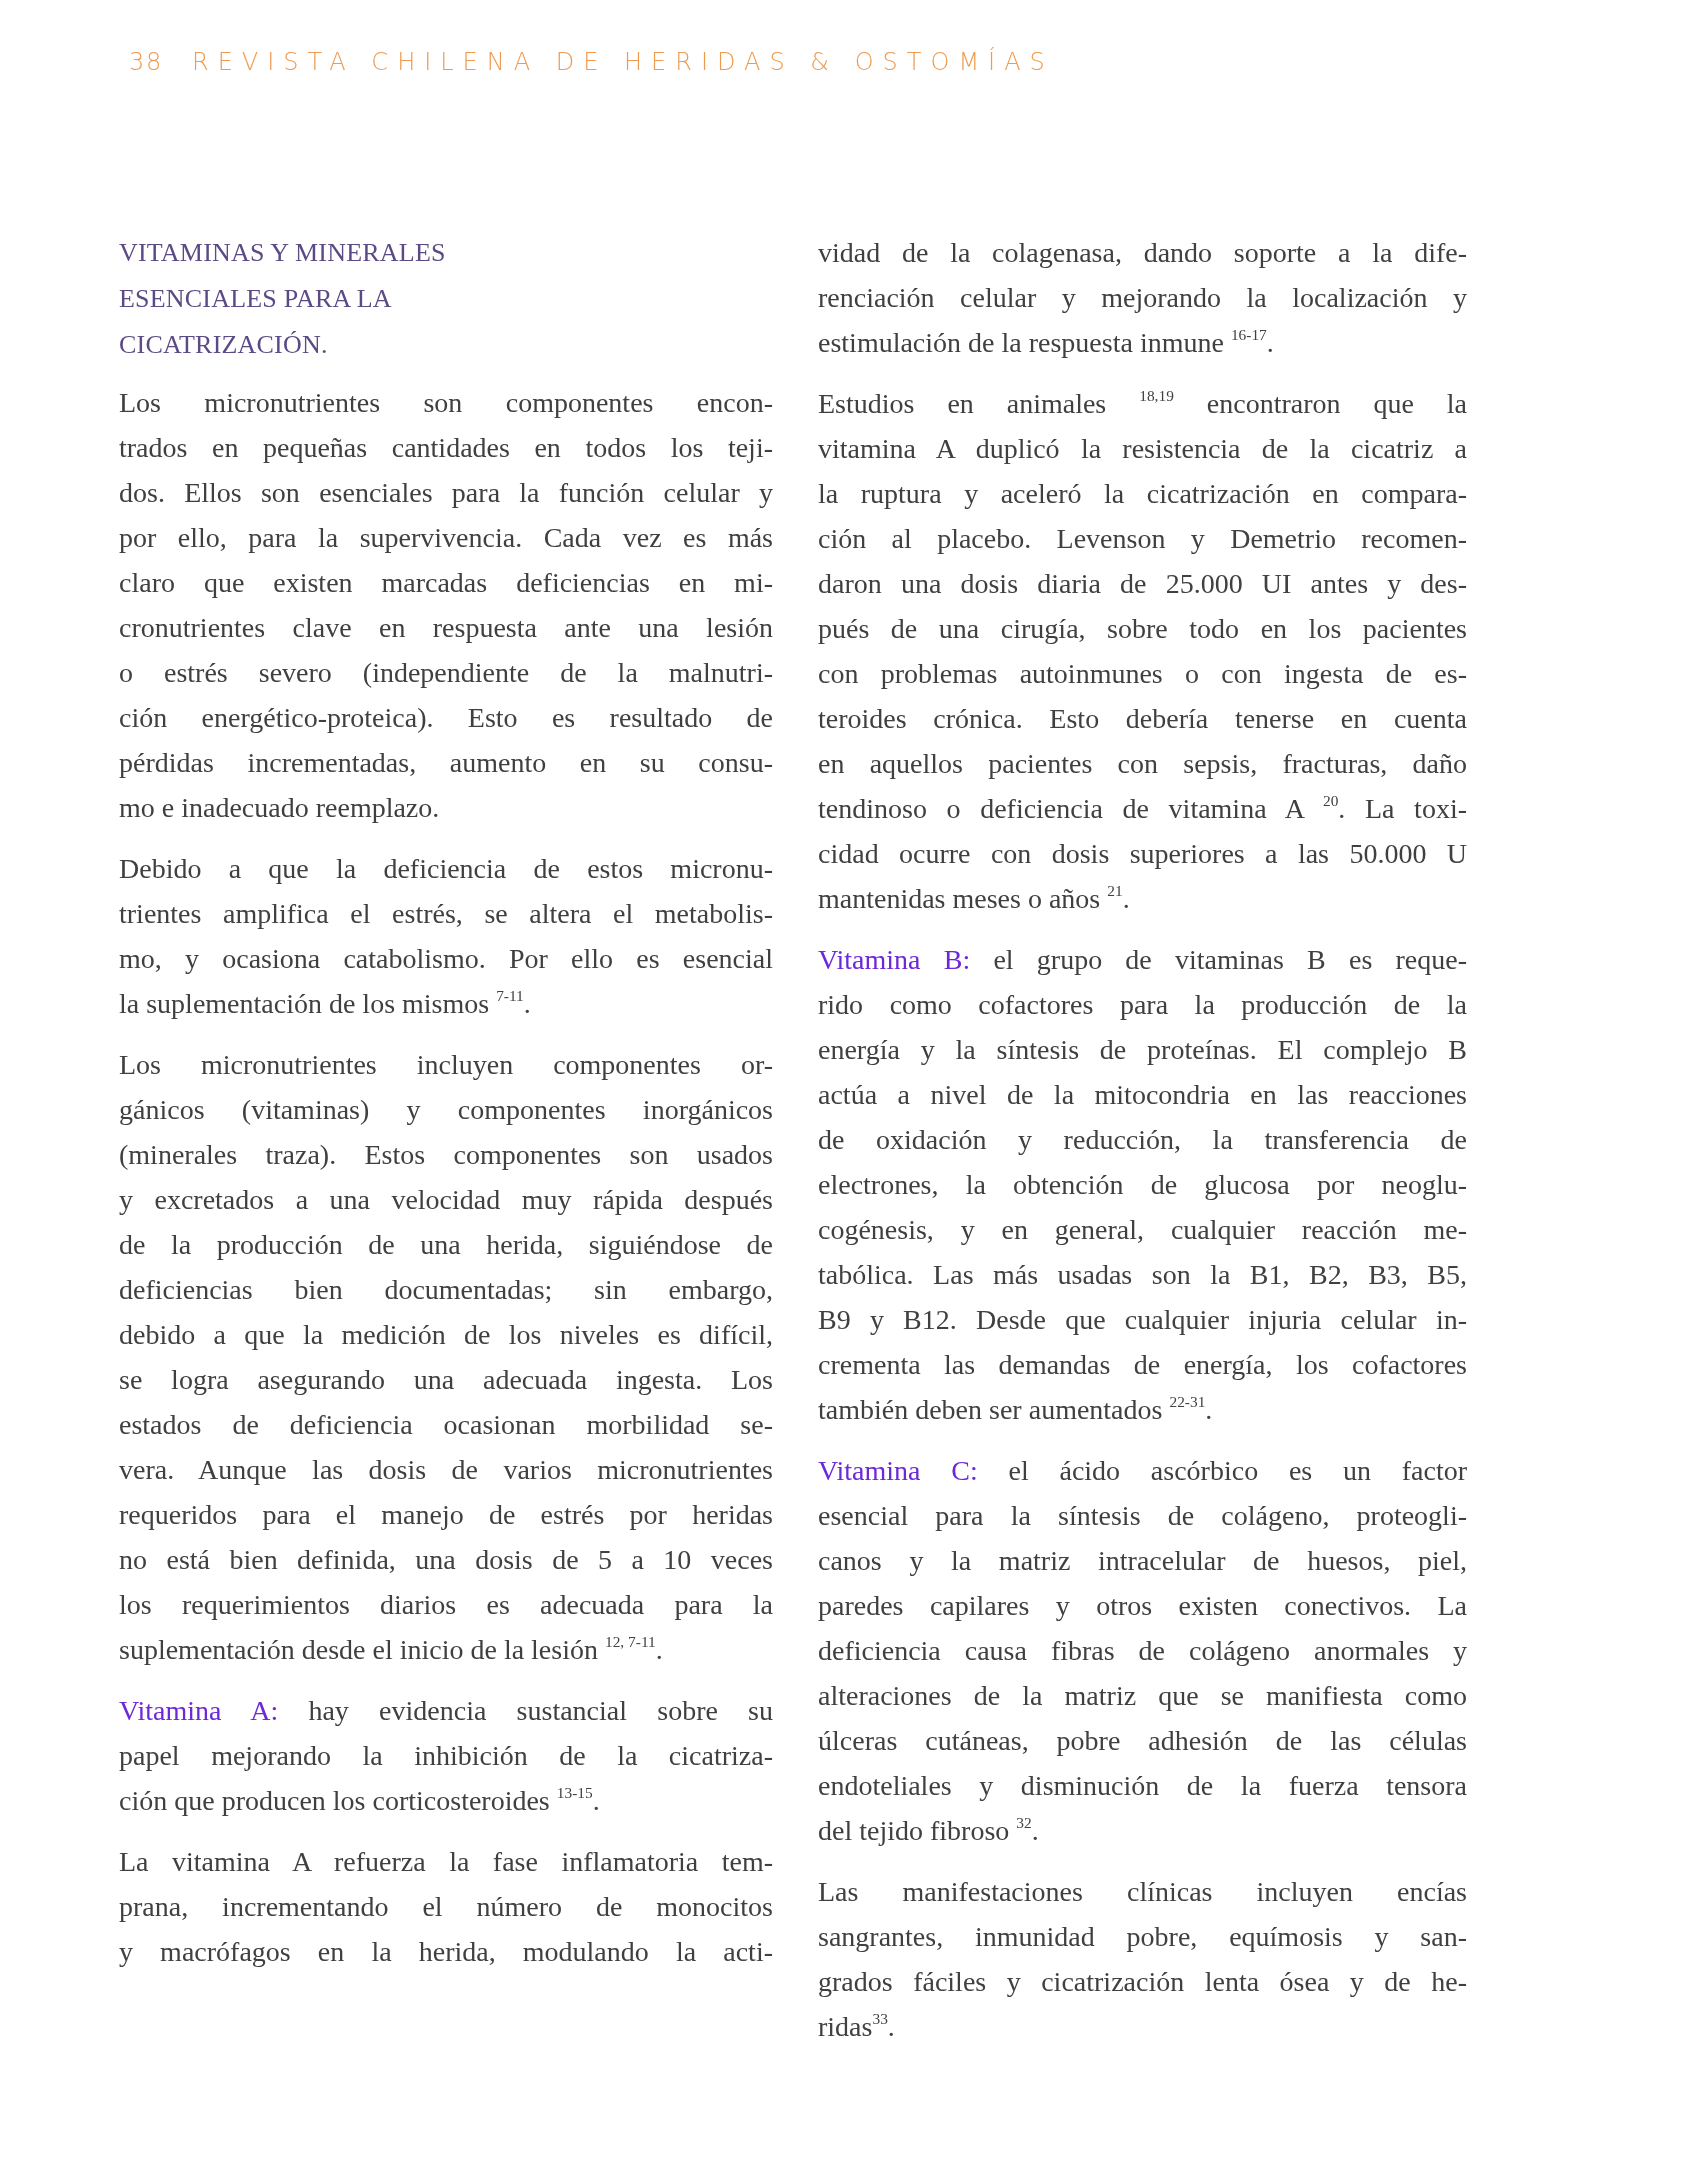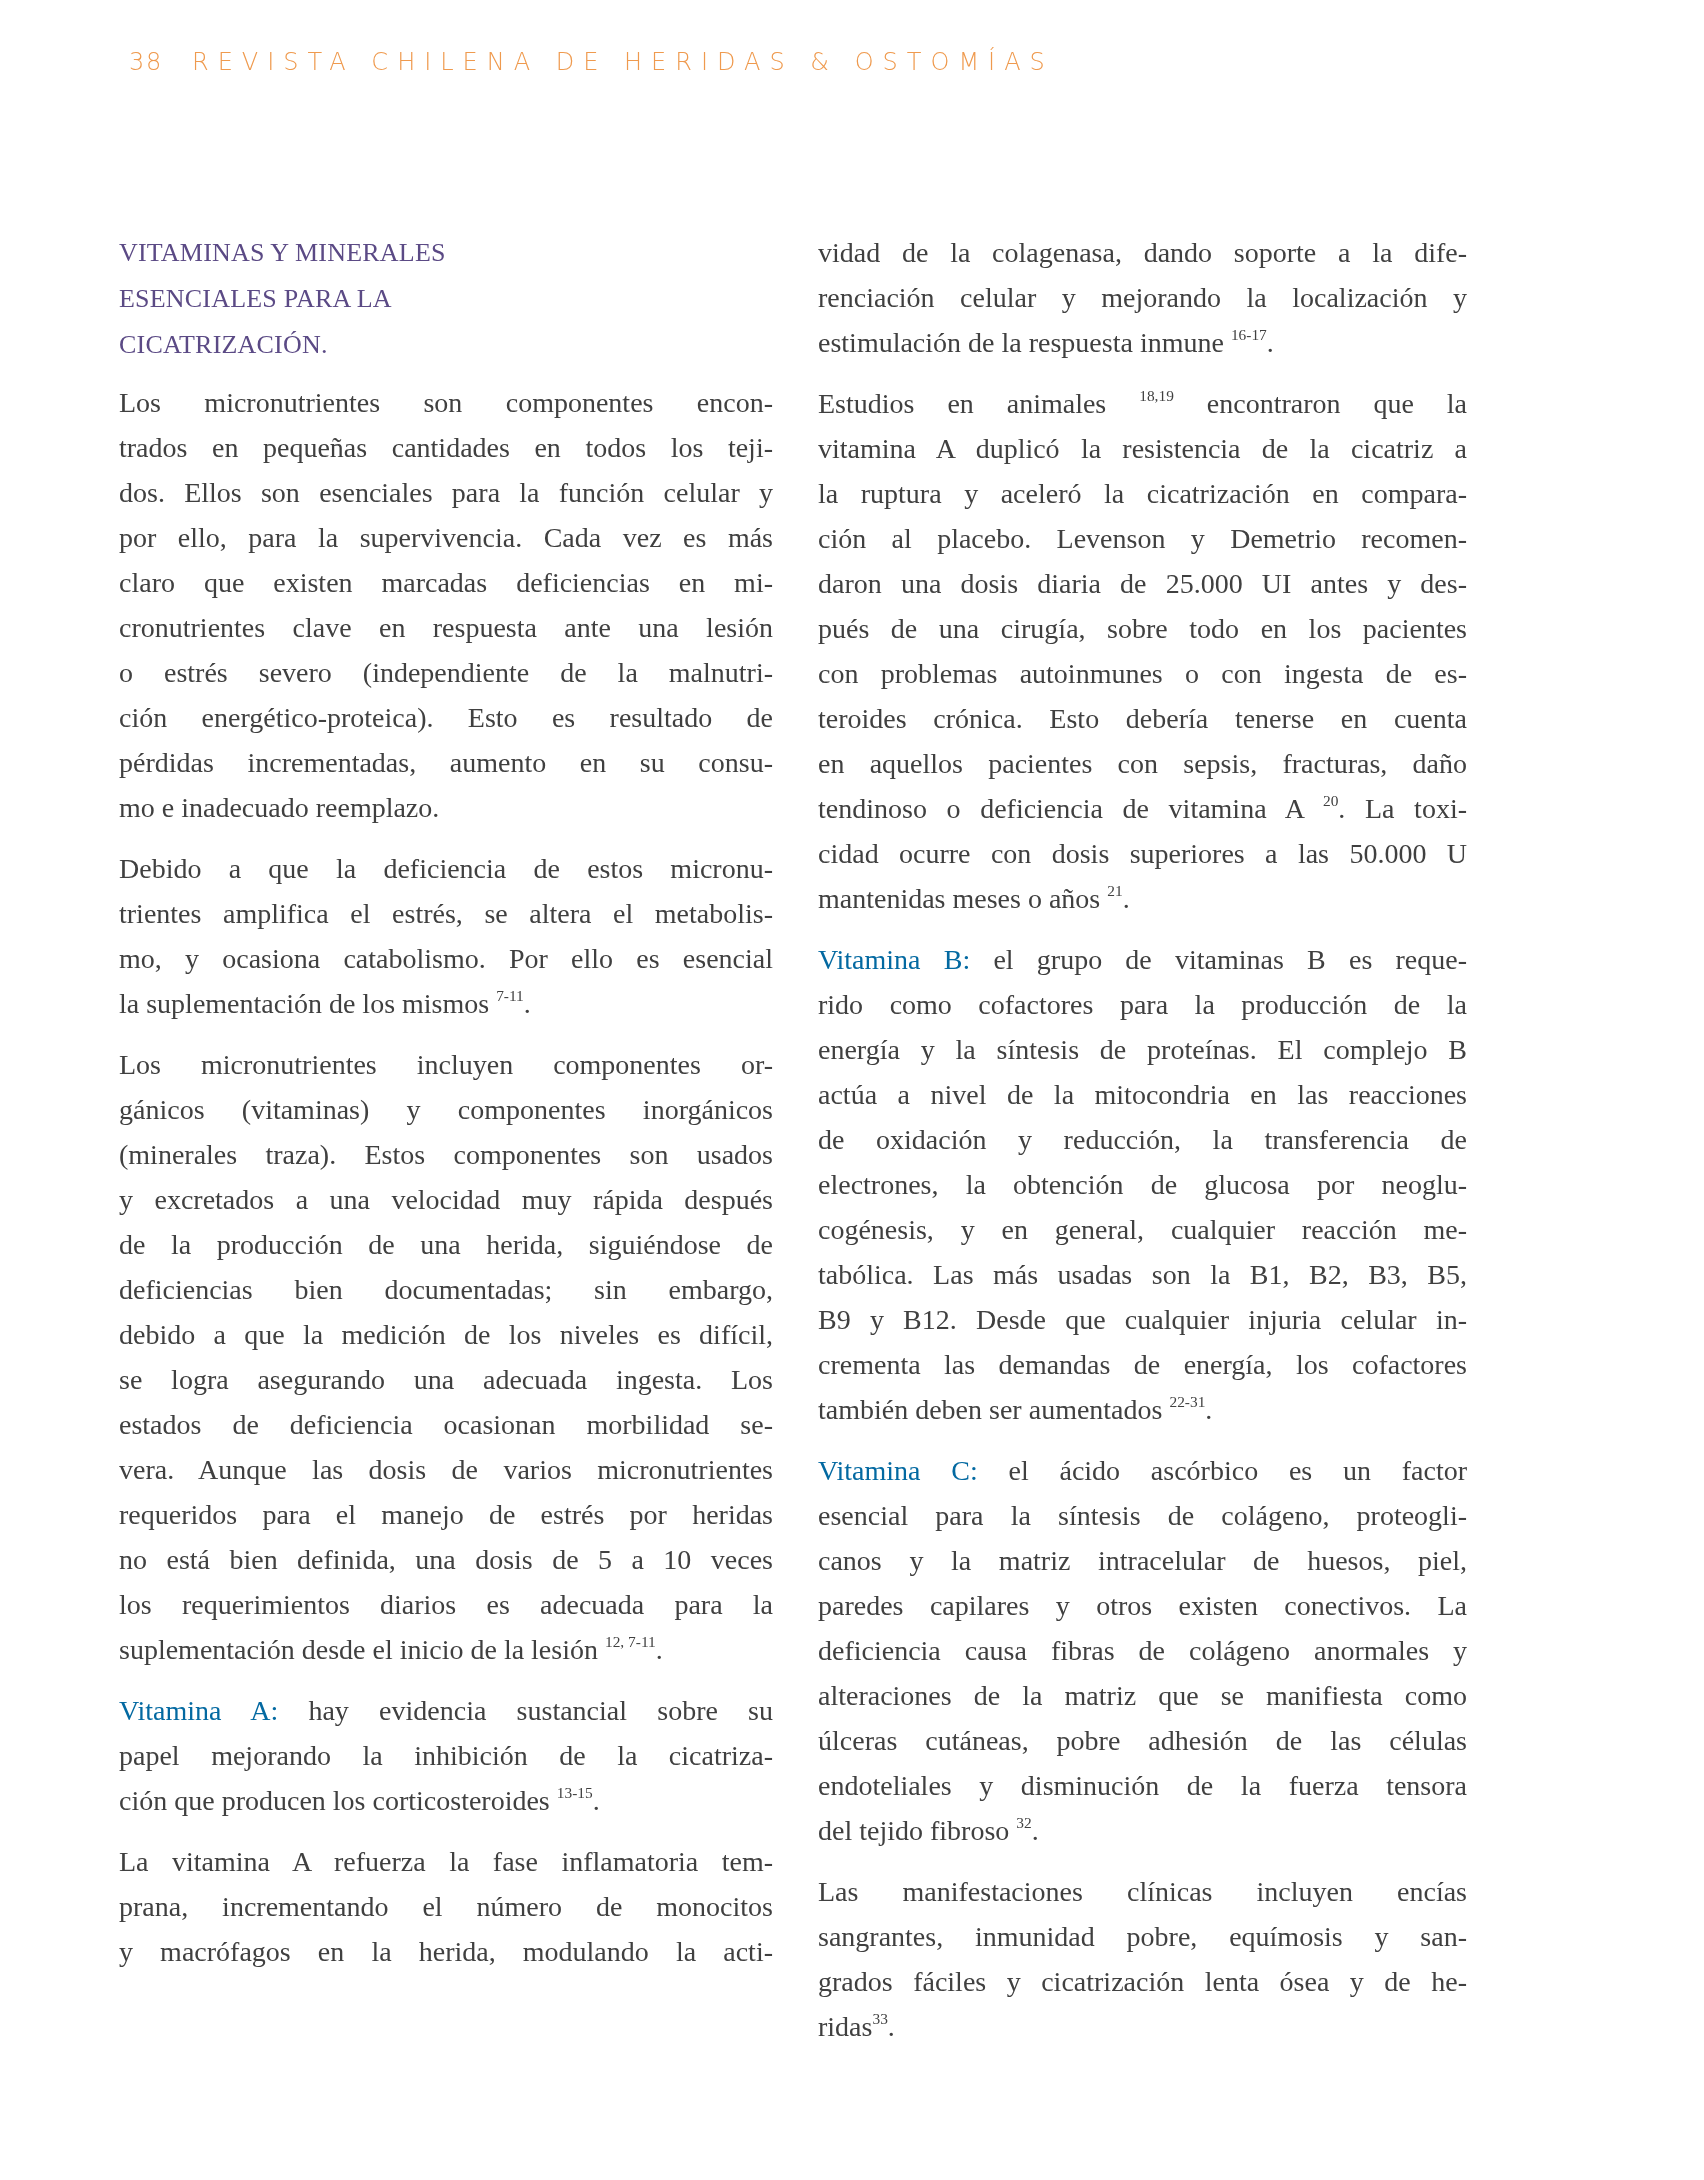--- a/index.html
+++ b/index.html
@@ -17,21 +17,21 @@
     color: #5b4a85; font-family: "Liberation Serif", serif; font-size: 26px;
     line-height: 46px; margin: 0 0 12px 0; font-weight: normal; letter-spacing: 0.2px;
   }
   .heading .hl { display: block; height: 46px; white-space: nowrap; }
   .para { margin: 0 0 16px 0; }
   .line {
     display: block; height: 45px; line-height: 45px; font-size: 28px;
     text-align: justify; text-align-last: justify; white-space: nowrap; overflow: visible;
   }
   .line.last { text-align-last: left; }
-  .lbl { color: #0369a1; margin-top: 48px; }
+  .lbl { color: #6d28d9; margin-top: 48px; }
   sup { font-size: 0.55em; vertical-align: 0.75em; line-height: 0; }
 </style>
 </head>
 <body>
 
 <div class="running-head">
   <span class="page-num">38</span><span>REVISTA CHILENA DE HERIDAS &amp; OSTOMÍAS</span>
 </div>
 
 <div class="col col-left">

